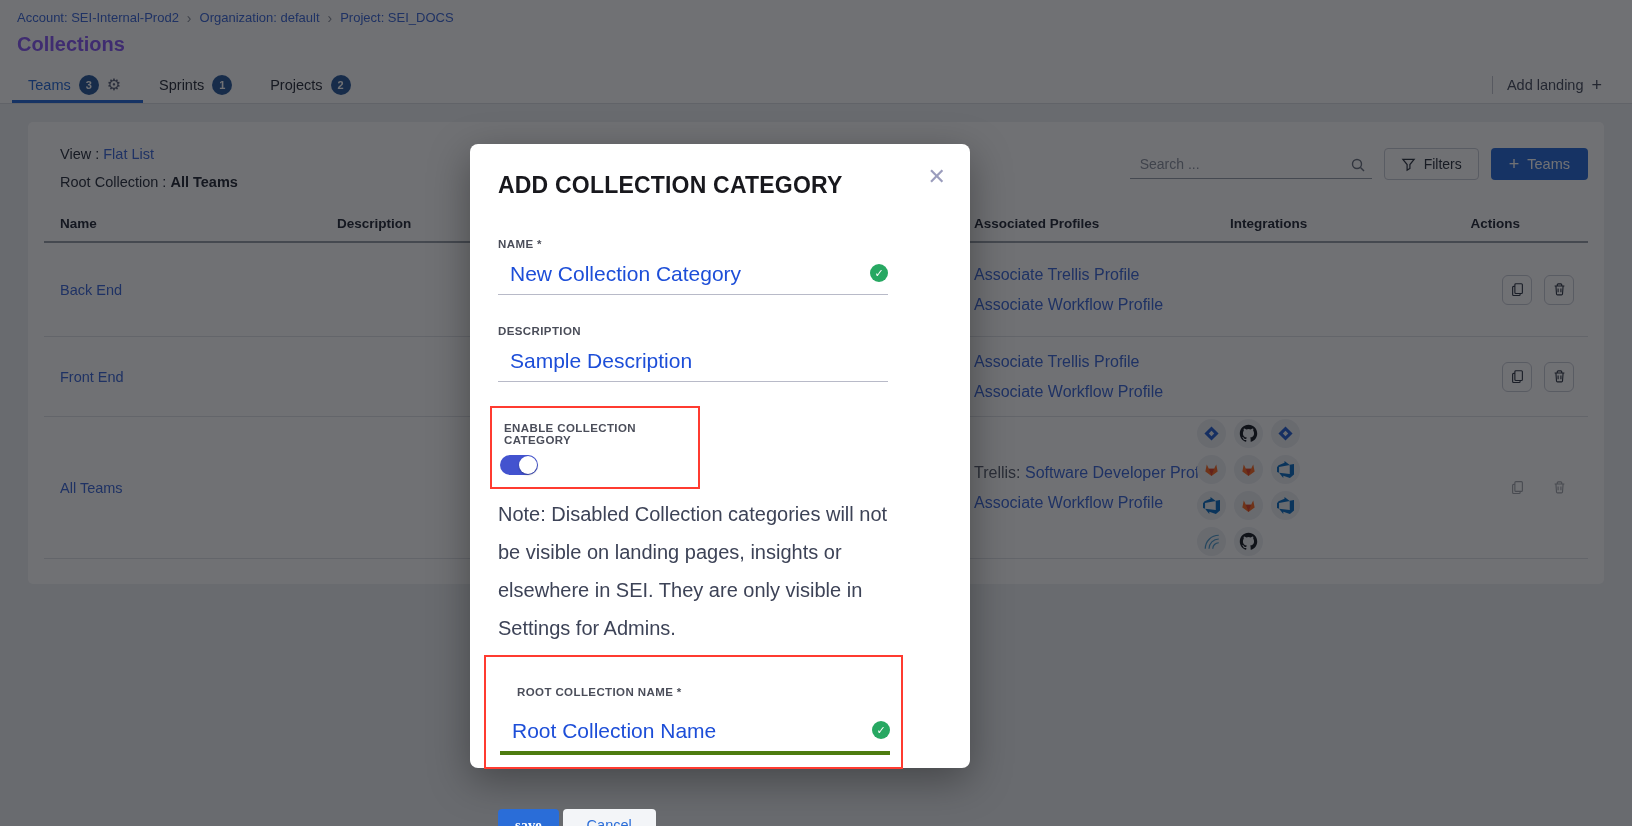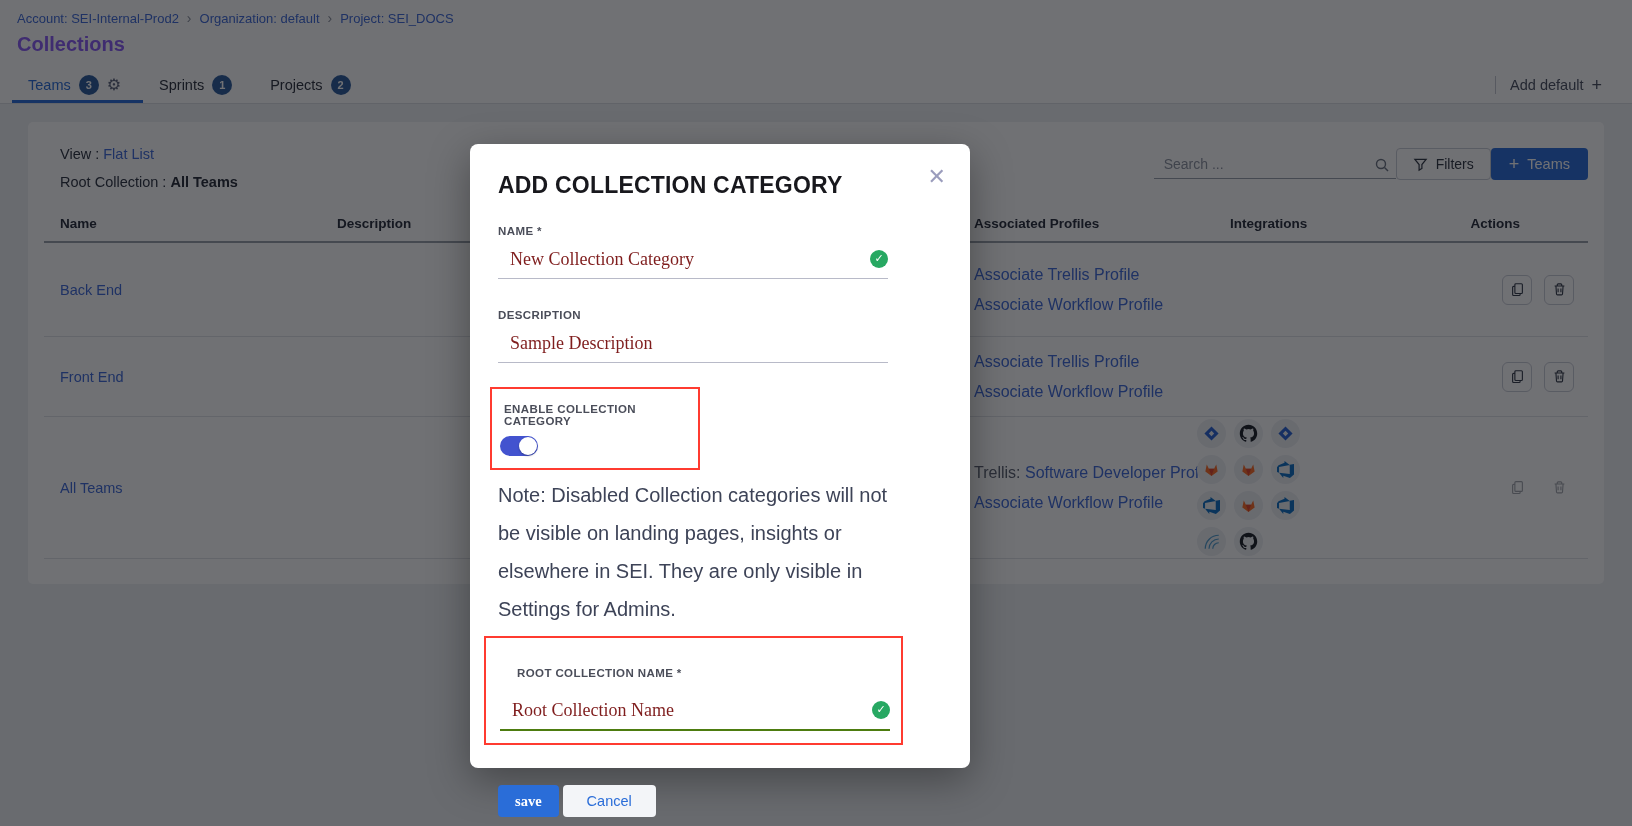--- a/index.html
+++ b/index.html
@@ -1,21 +1,21 @@
 <!DOCTYPE html>
 <html style="--accent: #2a6dd8; --link: #3f6ad8; --badge: #2d5c9c; --toggle: #4353cf; --red: #ff3b30; --green: #27a862;"><head>
 <meta charset="utf-8">
 <style>
   *{box-sizing:border-box;margin:0;padding:0}
   html,body{margin:0;background:#eef0f3}
   .page{position:relative;width:1632px;height:826px;overflow:hidden;
         font-family:"Liberation Sans","DejaVu Sans",sans-serif;background:#eef0f3}
   
   .top{background:#fff;padding:10px 17px 0 17px}
-  .crumbs{font-size:13px;color:#8a8f9c;display:flex;align-items:center;gap:8px}
+  .crumbs{font-size:13px;color:#8a8f9c;display:flex;align-items:flex-start;gap:8px}
   .crumbs a{color:var(--link);text-decoration:none;cursor:pointer}
   .sep::before{content:"›";color:#8a8f9c;font-size:14px}
   .title{font-size:20px;font-weight:700;color:#8b5cf6;margin-top:7px;padding-bottom:10px}
   
   .tabs{background:#fff;border-bottom:1px solid #dcdee3;height:38px;display:flex;align-items:stretch;padding-left:12px;position:relative}
   .tab{display:flex;align-items:center;gap:8px;padding:0 22px 0 16px;font-size:14.5px;color:#2b303c;cursor:pointer}
   .tab.active{color:var(--accent);box-shadow:inset 0 -3px 0 var(--accent)}
   .badge{min-width:20px;height:20px;border-radius:50%;background:var(--badge);color:#fff;
          font-size:11px;font-weight:700;display:flex;align-items:center;justify-content:center;padding:0 4px}
   .gear{color:#5b627a;font-size:16px;line-height:1;cursor:pointer}
@@ -26,21 +26,21 @@
   .plus::before{content:"+";font-size:18px;font-weight:400;line-height:1}
   .addc .plus{color:#4a5061}
   
   .content{padding:18px 28px}
   .card{background:#fff;border-radius:5px;position:relative;padding:24px 0 18px 0;min-height:462px}
   .meta{padding:0 32px;font-size:14.5px;color:#2c3240}
   .meta .row1{margin-bottom:12px}
   .meta a{color:var(--link);text-decoration:none;font-weight:400;cursor:pointer}
   .meta .val{font-weight:600;color:#272c38}
   .meta .lbl{color:#2c3240}
-  .tools{position:absolute;top:26px;right:16px;display:flex;align-items:center;}
+  .tools{position:absolute;top:26px;right:16px;display:flex;align-items:center;gap:12px}
   .search{position:relative;width:242px}
   .search input{width:100%;border:none;border-bottom:1px solid #9aa0ad;background:transparent;
          font-size:14px;color:#2c3240;padding:6px 26px 6px 10px;outline:none;font-family:inherit}
   .search input::placeholder{color:#8d93a1}
   .search svg{position:absolute;right:6px;top:7px}
   .btn{height:32px;border-radius:4px;font-size:14px;display:flex;align-items:center;gap:8px;cursor:pointer;font-family:inherit}
   .filters{border:1px solid #c9ccd6;background:#fff;color:#2f3542;padding:0 16px}
   .teams-btn{border:none;background:var(--accent);color:#fff;padding:0 18px;font-size:14.5px}
   .teams-btn .plus{color:#fff}
   
@@ -64,25 +64,25 @@
   .abtn.disabled{border:none;opacity:.45;cursor:default}
   .int-grid{display:grid;grid-template-columns:repeat(3,29px);gap:7px 8px;margin-left:auto;margin-right:6px}
   .int-icon{width:29px;height:29px;border-radius:50%;background:#eef0f4;display:flex;align-items:center;justify-content:center}
   
   .overlay{position:absolute;inset:0;background:rgba(8,10,16,.58);z-index:5}
   .modal{position:absolute;left:470px;top:144px;width:500px;height:624px;background:#fff;border-radius:8px;
          z-index:10;box-shadow:0 12px 40px rgba(0,0,0,.35);padding:0 28px}
   .m-close{position:absolute;top:22px;right:24px;font-size:22px;color:#9b9dbd;cursor:pointer;line-height:1;font-weight:300}
   .m-title{margin-top:28px;font-size:23px;font-weight:800;color:#18181d;letter-spacing:.2px}
   .flabel{display:block;font-size:11.5px;font-weight:700;color:#4a4d59;letter-spacing:.4px}
-  .f-name .flabel{margin-top:26px}
+  .f-name .flabel{margin-top:39px}
   .f-desc .flabel{margin-top:30px}
   .input-row{width:390px;display:flex;align-items:center;margin-top:8px;border-bottom:1px solid #b8bac8;padding-bottom:6px}
-  .input-row input{flex:1;border:none;outline:none;font-size:18px;color:#7f1d1d;padding:4px 0 2px 12px;font-family:Liberation Serif, serif;background:transparent}
-  .input-row.root{border-bottom:2px solid #4d7c0f}
+  .input-row input{flex:1;border:none;outline:none;font-size:21px;color:#1d4ed8;padding:4px 0 2px 12px;font-family:Liberation Sans, sans-serif;background:transparent}
+  .input-row.root{border-bottom:4px solid #4d7c0f}
   .check{width:18px;height:18px;border-radius:50%;background:var(--green);color:#fff;flex:0 0 18px;
          display:flex;align-items:center;justify-content:center;font-size:11px;font-weight:700}
   .check::before{content:"✓"}
   .hl-box{border:2px solid var(--red)}
   .box1{display:inline-block;margin:24px 0 0 -8px;width:210px;padding:10px 14px 12px 8px}
   .box1 .flabel{margin:4px}
   .toggle{width:38px;height:20px;border-radius:10px;background:#cfd2dc;position:relative;margin-top:9px;cursor:pointer}
   .toggle.on{background:var(--toggle)}
   .knob{position:absolute;top:1px;right:1px;width:18px;height:18px;border-radius:50%;background:#fff;box-shadow:0 1px 2px rgba(0,0,0,.3)}
   .note{margin-top:6px;font-size:20px;color:#3d4357;line-height:38px;width:396px}
@@ -120,21 +120,21 @@
       <span>Sprints</span>
       <span class="badge">1</span>
     </div>
     <div class="tab">
       <span>Projects</span>
       <span class="badge">2</span>
     </div>
     <div class="add-custom-wrap">
       <span class="vdiv"></span>
       <span class="addc">
-        <span>Add default</span>
+        <span>Add landing</span>
         <span class="plus"></span>
       </span>
     </div>
   </div>
 
   <div class="content">
     <div class="card">
       <div class="meta">
         <div class="row1">
           <span class="lbl">View :</span>

